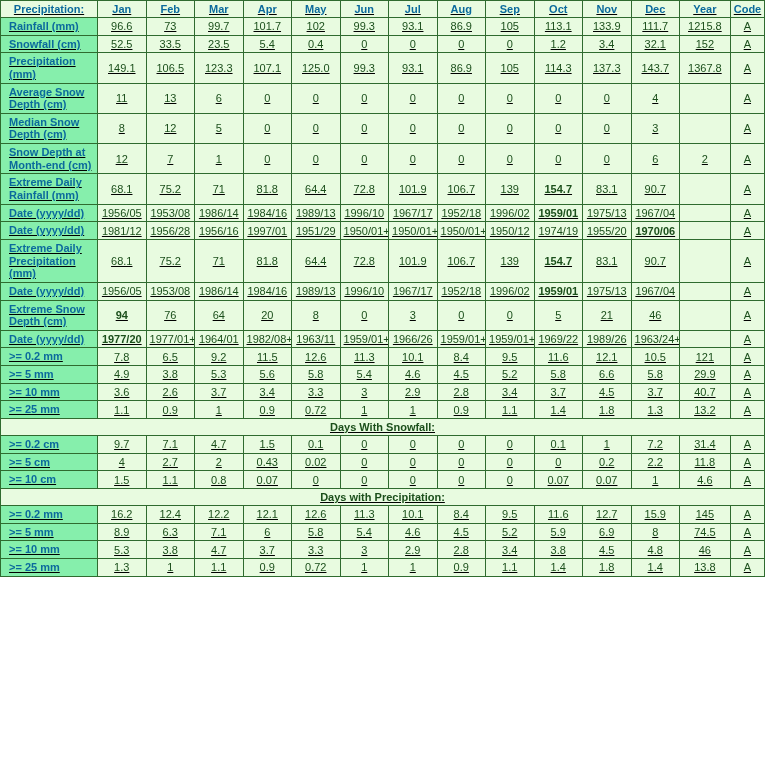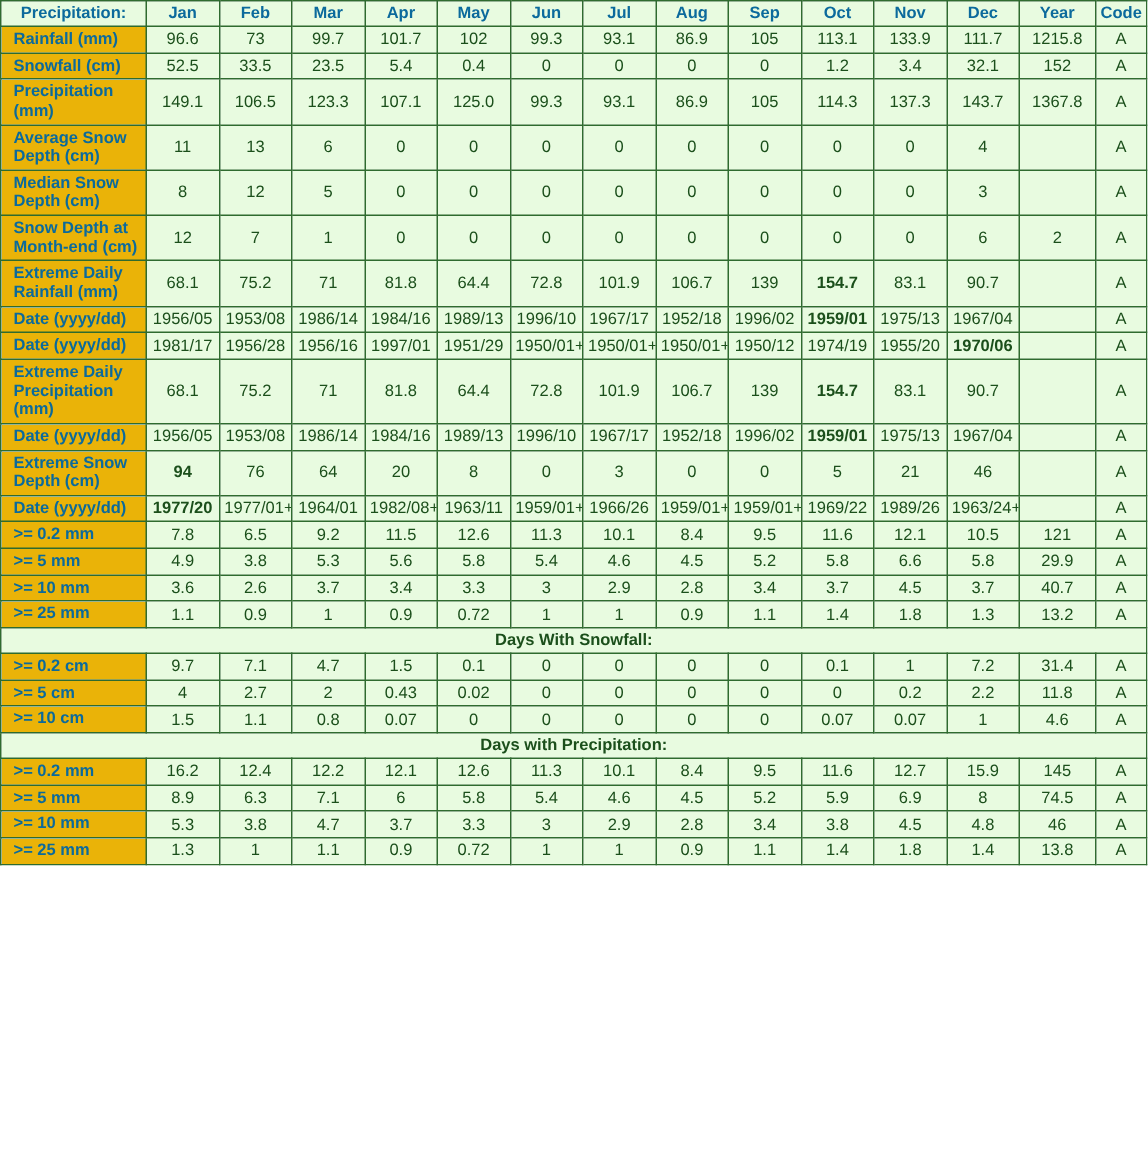--- a/index.html
+++ b/index.html
@@ -1,34 +1,34 @@
 <!DOCTYPE html>
 <html><head>
 <meta charset="utf-8">
 <style>
   html,body{margin:0;padding:0;background:#ffffff;}
   body{font-family:"Liberation Sans", sans-serif;}
-  #wrap{width:705px;}
+  #wrap{width:705px;text-decoration:underline;}
   table.clim{border-collapse:collapse;width:765px;table-layout:fixed;}
   table.clim td, table.clim th{
     border:1px solid #2f6b2f;
     font-size:11px;
     padding:2px 3px;
     text-align:center;
     vertical-align:middle;
     color:#1b4f1b;
     background:#e8fbe0;
     overflow:hidden;
     white-space:nowrap;
   }
   table.clim td.lbl{
     text-align:left;
     font-weight:bold;
     color:#0b6a9c;
-    background:#eab308;
+    background:#86efac;
     white-space:normal;
     line-height:1.15;
     padding-left:8px;
   }
   table.clim th{
     font-weight:bold;
     color:#0b6a9c;
     background:#e8fbe0;
   }
   td.white, th.white{background:#ffffff;}
@@ -217,21 +217,21 @@
           <td class="white ">1952/18</td>
           <td class="white ">1996/02</td>
           <td class="white b">1959/01</td>
           <td class="white ">1975/13</td>
           <td class="white ">1967/04</td>
           <td class="white"></td>
           <td class="white">A</td>
         </tr>
         <tr>
           <td class="lbl">Date (yyyy/dd)</td>
-          <td class="">1981/17</td>
+          <td class="">1981/12</td>
           <td class="">1956/28</td>
           <td class="">1956/16</td>
           <td class="">1997/01</td>
           <td class="">1951/29</td>
           <td class="">1950/01+</td>
           <td class="">1950/01+</td>
           <td class="">1950/01+</td>
           <td class="">1950/12</td>
           <td class="">1974/19</td>
           <td class="">1955/20</td>

